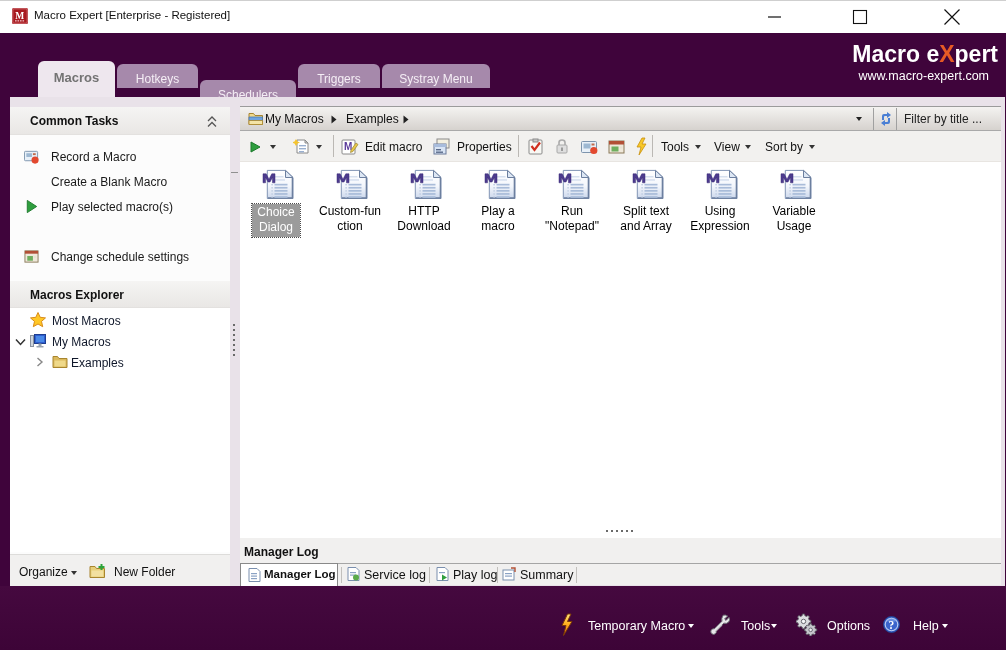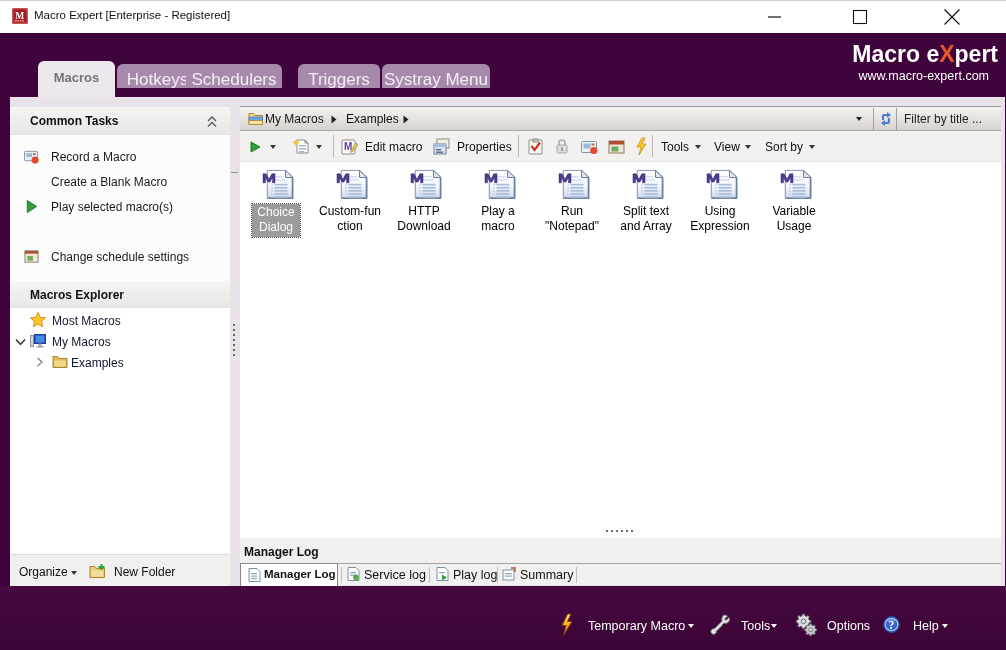--- a/index.html
+++ b/index.html
@@ -13,21 +13,21 @@
 #title-text { left:34px; top:9px; font-size:11.5px; color:#111; }
 .winbtn { top:1px; width:46px; height:31px; }
 
 
 #logo { right:8px; top:41px; width:320px; text-align:right; color:#fff; }
 #logo .l1 { font-size:23px; font-weight:bold; }
 #logo .l1 .x { color:#e65a25; }
 #logo .l2 { font-size:12.5px; margin-top:1px; padding-right:9px; }
 
 
-.tab { top:64px; height:24px; background:#a689ab; border-radius:6px 6px 0 0; color:#f5eef5; font-size:17px; text-align:center; line-height:31px; }
+.tab { top:64px; height:24px; background:#a689ab; border-radius:6px 6px 0 0; color:#f5eef5; font-size:12px; text-align:center; line-height:31px; }
 #tab-macros { left:38px; width:77px; top:61px; height:36px; background:#eee7ee; color:#737373; font-weight:bold; font-size:13px; line-height:34px; }
 
 
 #frame { left:10px; top:97px; width:995px; height:489px; background:#e9e2e9; }
 
 
 #sidebar { left:10px; top:107px; width:220px; height:479px; background:#fcfcfc; }
 .panel-hdr { left:0; width:220px; height:28px; background:linear-gradient(#f5f4f3,#e9e7e5); border-bottom:1px solid #e3e1df; }
 .panel-hdr .t { position:absolute; left:20px; top:7px; font-weight:bold; font-size:12px; color:#111; }
 .task-row { left:0; width:256px; height:25px; }
@@ -87,21 +87,21 @@
       <path d="M15.5 8.5 L30.5 23.5 M30.5 8.5 L15.5 23.5" stroke="#111" stroke-width="1.2"></path>
     </svg></div>
 
 <div class="abs" id="logo">
   <div class="l1">Macro e<span class="x">X</span>pert</div>
   <div class="l2">www.macro-expert.com</div>
 </div>
 
 <div class="abs tab" id="tab-macros">Macros</div>
 <div class="abs tab" style="left:117px; width:81px;">Hotkeys</div>
-<div class="abs tab" style="left:186px; width:96px;">Schedulers</div>
+<div class="abs tab" style="left:200px; width:96px;margin-top:16px;">Schedulers</div>
 <div class="abs tab" style="left:298px; width:82px;">Triggers</div>
 <div class="abs tab" style="left:382px; width:108px;">Systray Menu</div>
 
 <div class="abs" id="frame"></div>
 
 <div class="abs" id="sidebar">
   <div class="abs panel-hdr" style="top:0;">
       <span class="t">Common Tasks</span>
     <svg style="position:absolute;right:12px;top:8px;" width="12" height="13">
         <path d="M2 6 L6 2 L10 6 M2 11.5 L6 7.5 L10 11.5" stroke="#555" stroke-width="1.3" fill="none"></path>

